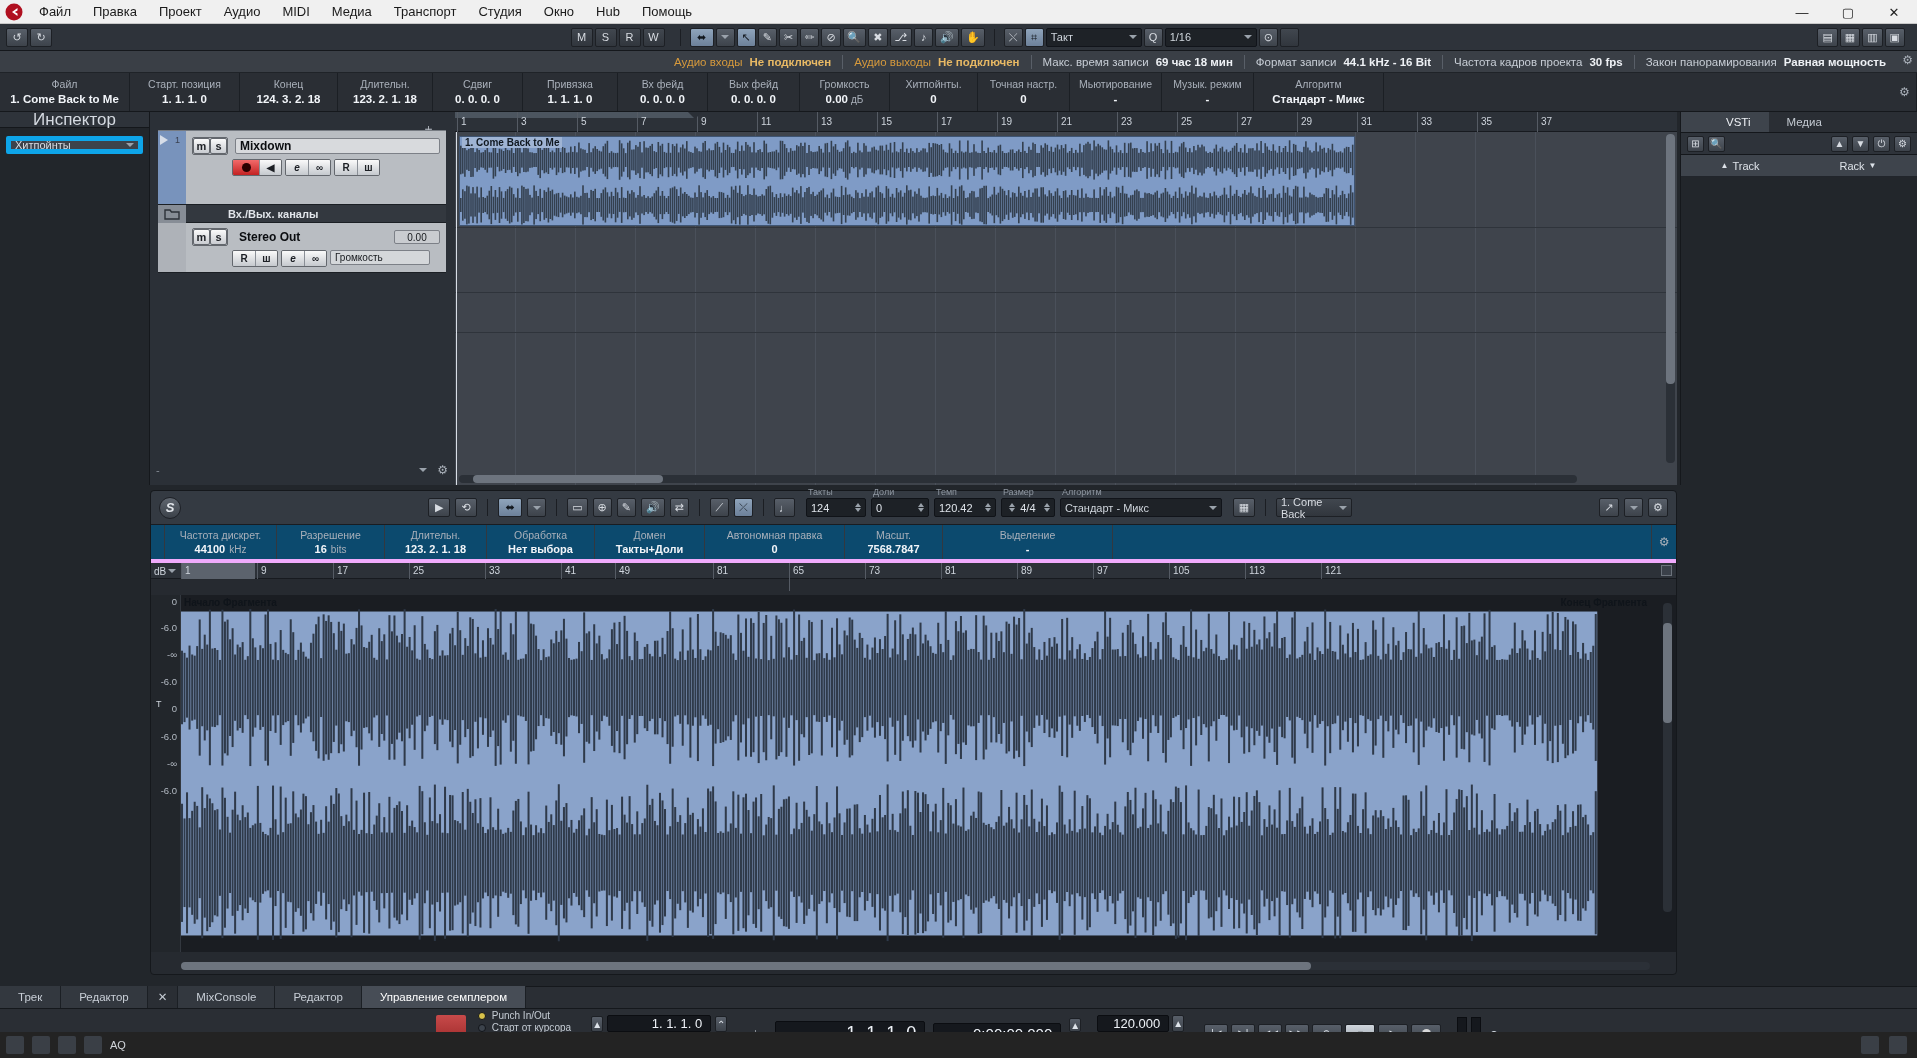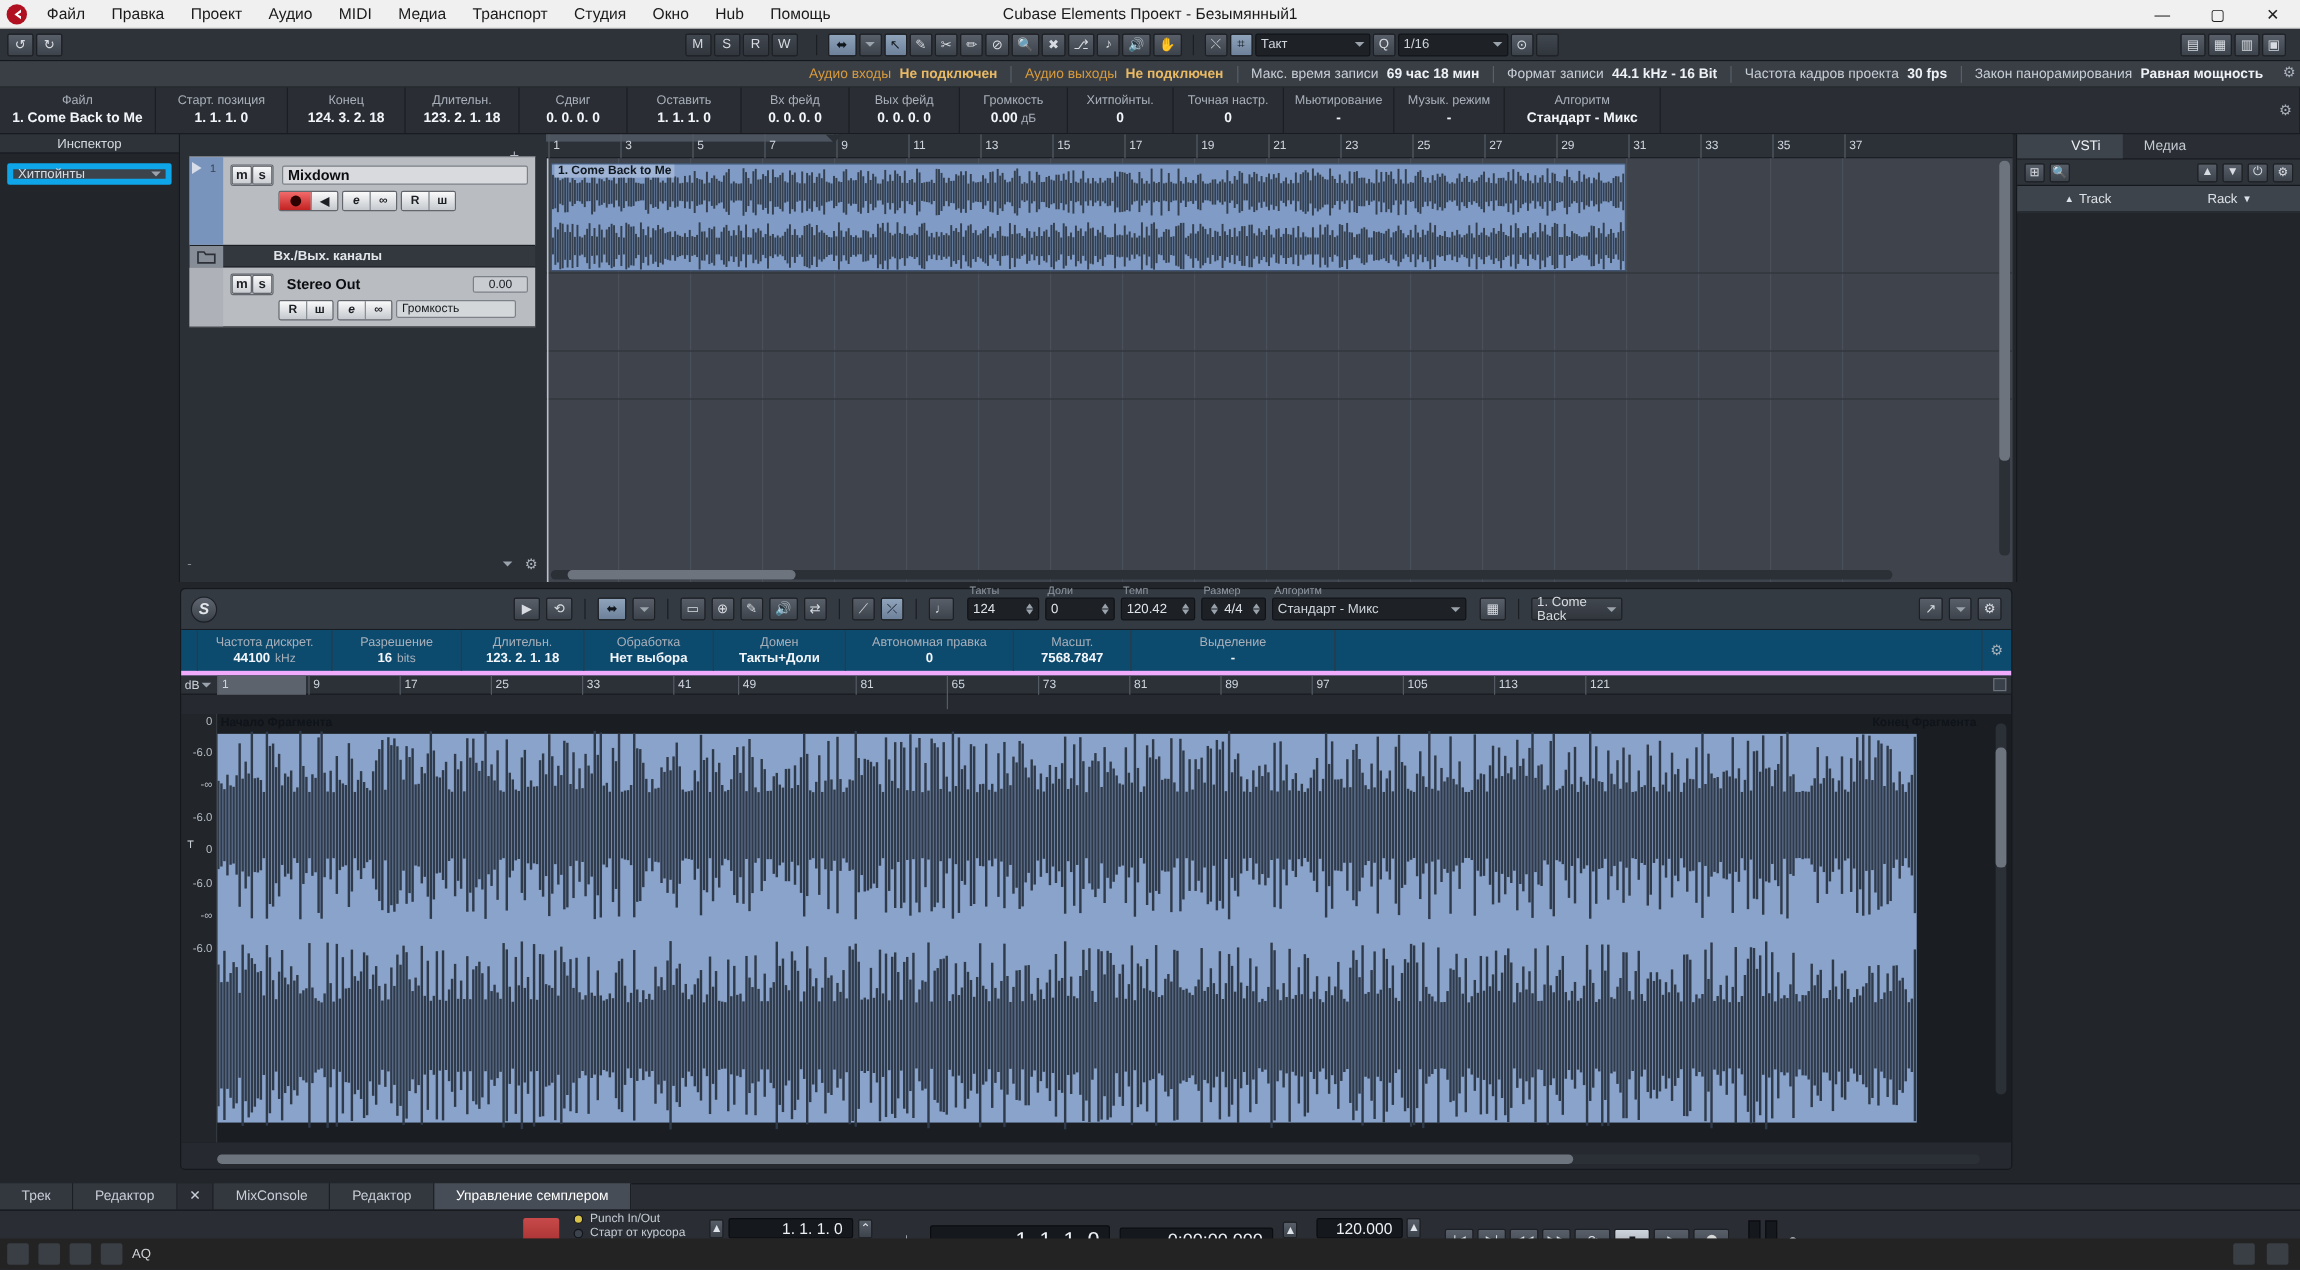--- a/index.html
+++ b/index.html
@@ -80,21 +80,21 @@
   .pi-val { color:#f2f5f9; font-weight:bold; font-size:11.5px; line-height:16px; white-space:nowrap; }
   .pi-unit { color:#a9b0ba; font-weight:normal; font-size:10px; margin-left:3px;}
 
   
   .inspector {
     position:absolute; left:0; top:112px; width:150px; height:373px;
     background:#22262b; border-right:1px solid #15181c;
   }
   .insp-tabrow { height:16px; display:flex; align-items:center; justify-content:center;
      background:#2e333a; border-bottom:1px solid #14171b; }
-  .insp-tab { font-size:11px; color:#d4d9e0; }
+  .insp-tab { font-size:17px; color:#d4d9e0; }
   .insp-field {
     margin:8px 6px 0 6px; height:18px; background:#3d434b; border:5px solid #0ea5e9;
     border-radius:2px; display:flex; align-items:center; padding:0 4px; justify-content:space-between;
   }
   .insp-field span:first-child { font-size:11px; color:#d9dee5; }
 
   
   .tracklist {
     position:absolute; left:150px; top:112px; width:305px; height:373px;
     background:#2b3037;
@@ -280,21 +280,20 @@
       <div class="menu-item">Проект</div>
       <div class="menu-item">Аудио</div>
       <div class="menu-item">MIDI</div>
       <div class="menu-item">Медиа</div>
       <div class="menu-item">Транспорт</div>
       <div class="menu-item">Студия</div>
       <div class="menu-item">Окно</div>
       <div class="menu-item">Hub</div>
       <div class="menu-item">Помощь</div>
     </div>
-    <div class="title-text">Cubase Elements Проект - Безымянный1</div>
     <div class="wincontrols">
       <div class="wc">—</div>
       <div class="wc">▢</div>
       <div class="wc close">✕</div>
     </div>
   </div>
 
   <div class="toolbar">
     <div class="tgroup">
       <div class="tbtn" style="width:22px">↺</div>
@@ -398,21 +397,21 @@
     </div>
     <div class="pi-col" style="width:95px">
       <span class="pi-head">Длительн.</span>
       <span class="pi-val">123. 2. 1. 18</span>
     </div>
     <div class="pi-col" style="width:90px">
       <span class="pi-head">Сдвиг</span>
       <span class="pi-val">0. 0. 0.  0</span>
     </div>
     <div class="pi-col" style="width:95px">
-      <span class="pi-head">Оставить</span>
+      <span class="pi-head">Привязка</span>
       <span class="pi-val">1. 1. 1.  0</span>
     </div>
     <div class="pi-col" style="width:90px">
       <span class="pi-head">Вх фейд</span>
       <span class="pi-val">0. 0. 0.  0</span>
     </div>
     <div class="pi-col" style="width:92px">
       <span class="pi-head">Вых фейд</span>
       <span class="pi-val">0. 0. 0.  0</span>
     </div>

